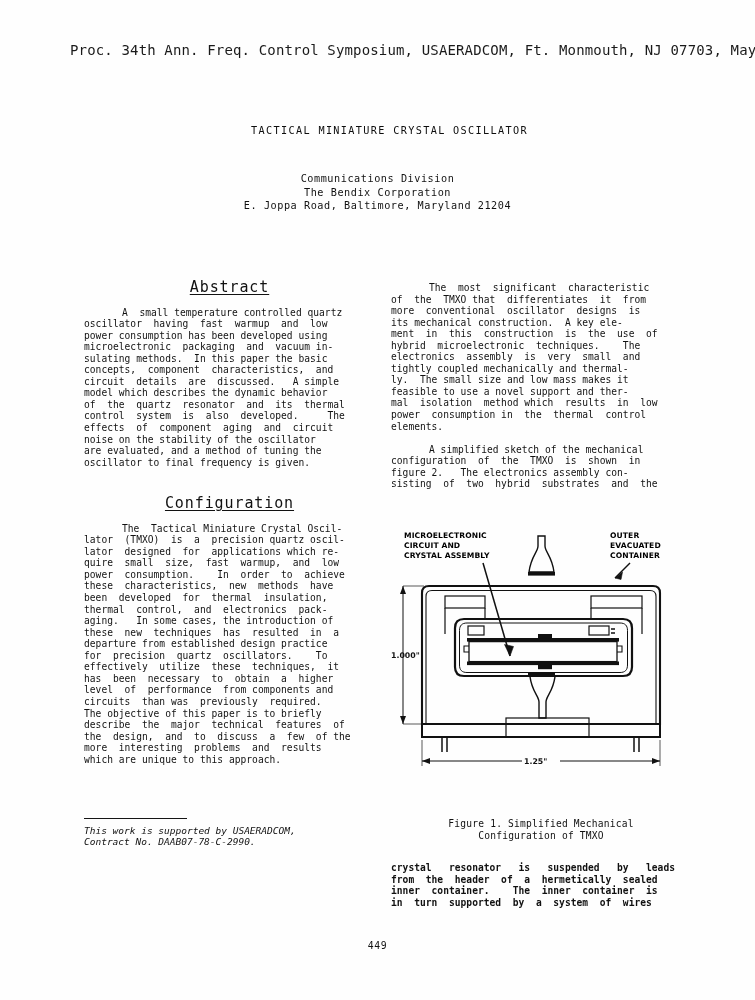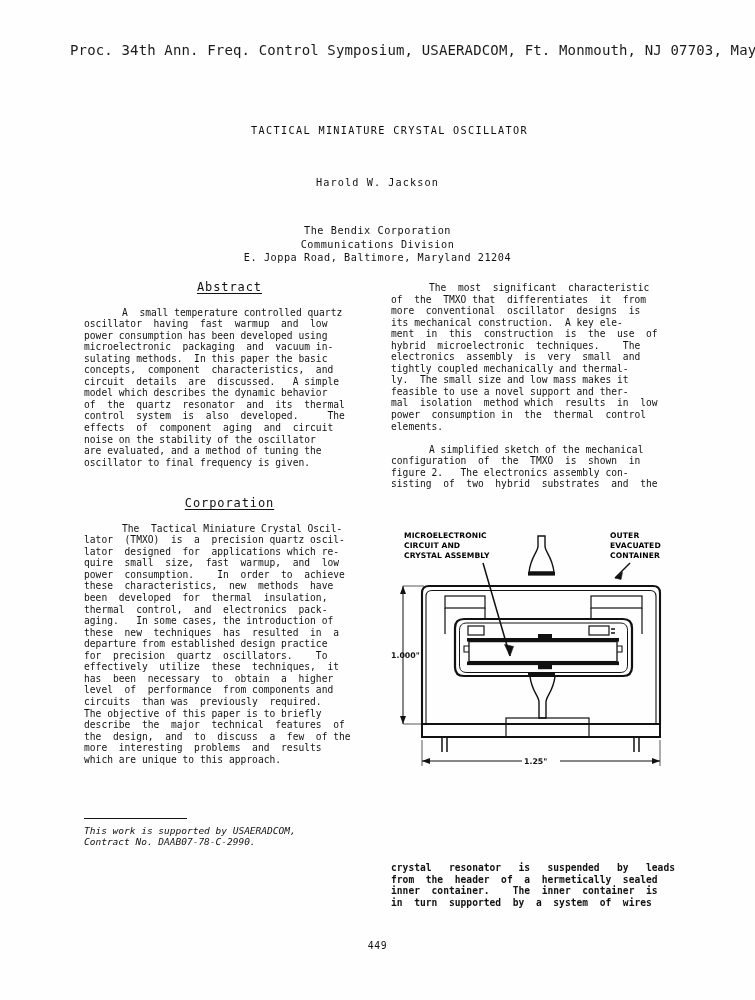--- a/index.html
+++ b/index.html
@@ -69,21 +69,21 @@
     letter-spacing: 0.02px;
   }
   .col-left  { left: 84px; }
   .col-right { left: 391px; }
 
   .sec-head {
     text-align: center;
     text-decoration: underline;
     text-underline-offset: 2.4px;
     letter-spacing: 0.9px;
-    font-size: 12px;
+    font-size: 15px;
     margin-bottom: 13px;
   }
   p.body {
     margin: 0 0 11.4px 0;
     text-align: justify;
     text-justify: inter-word;
     text-indent: 38px;
     white-space: pre-wrap;
   }
   p.body.last { margin-bottom: 0; }
@@ -139,45 +139,44 @@
 </style>
 </head>
 <body>
 
 <div class="page">
 
   <div class="runhead">Proc. 34th Ann. Freq. Control Symposium, USAERADCOM, Ft. Monmouth, NJ  07703, May 1980</div>
 
   <div class="titleblock">
     <div class="doc-title">TACTICAL MINIATURE CRYSTAL OSCILLATOR</div>
-    <div class="author">Harold W. Jackson</div>
     <div class="affil">
+      <div>Communications Division</div>
       <div>The Bendix Corporation</div>
-      <div>Communications Division</div>
       <div>E. Joppa Road, Baltimore, Maryland 21204</div>
     </div>
   </div>
 
   <div class="col col-left">
     <div class="sec-head">Abstract</div>
     <p class="body">A  small temperature controlled quartz
 oscillator  having  fast  warmup  and  low
 power consumption has been developed using
 microelectronic  packaging  and  vacuum in-
 sulating methods.  In this paper the basic
 concepts,  component  characteristics,  and
 circuit  details  are  discussed.   A simple
 model which describes the dynamic behavior
 of  the  quartz  resonator  and  its  thermal
 control  system  is  also  developed.     The
 effects  of  component  aging  and  circuit
 noise on the stability of the oscillator
 are evaluated, and a method of tuning the
 oscillator to final frequency is given.</p>
-    <div class="sec-head" style="margin-top:30px;">Corporation</div>
+    <div class="sec-head" style="margin-top:30px;">Configuration</div>
     <p class="body last">The  Tactical Miniature Crystal Oscil-
 lator  (TMXO)  is  a  precision quartz oscil-
 lator  designed  for  applications which re-
 quire  small  size,  fast  warmup,  and  low
 power  consumption.    In  order  to  achieve
 these  characteristics,  new  methods  have
 been  developed  for  thermal  insulation,
 thermal  control,  and  electronics  pack-
 aging.   In some cases, the introduction of
 these  new  techniques  has  resulted  in  a
@@ -309,20 +308,22 @@
       <g stroke="#111" fill="#111">
         <path d="M 31 212 L 31 238" stroke-width="0.7"></path>
         <path d="M 269 212 L 269 238" stroke-width="0.7"></path>
         <path d="M 31 233 L 131 233 M 169 233 L 269 233" stroke-width="1.0"></path>
         <path d="M 31 233 L 39 230 L 39 236 Z" stroke="none"></path>
         <path d="M 269 233 L 261 230 L 261 236 Z" stroke="none"></path>
         <text id="dim-w" x="133" y="236" font-family="DejaVu Sans, Liberation Sans, sans-serif" font-size="7.8" font-weight="bold" stroke="none">1.25"</text>
       </g>
     </svg>
 
+    <div class="fig-caption">Figure 1. Simplified Mechanical
+Configuration of TMXO</div>
   </div>
 
   <div class="col" style="left:391px; top:862px;">
     <p class="body last" style="text-indent:0;font-weight:bold;">crystal   resonator   is   suspended   by   leads
 from  the  header  of  a  hermetically  sealed
 inner  container.    The  inner  container  is
 in  turn  supported  by  a  system  of  wires</p>
   </div>
 
   <div class="pageno">449</div>

